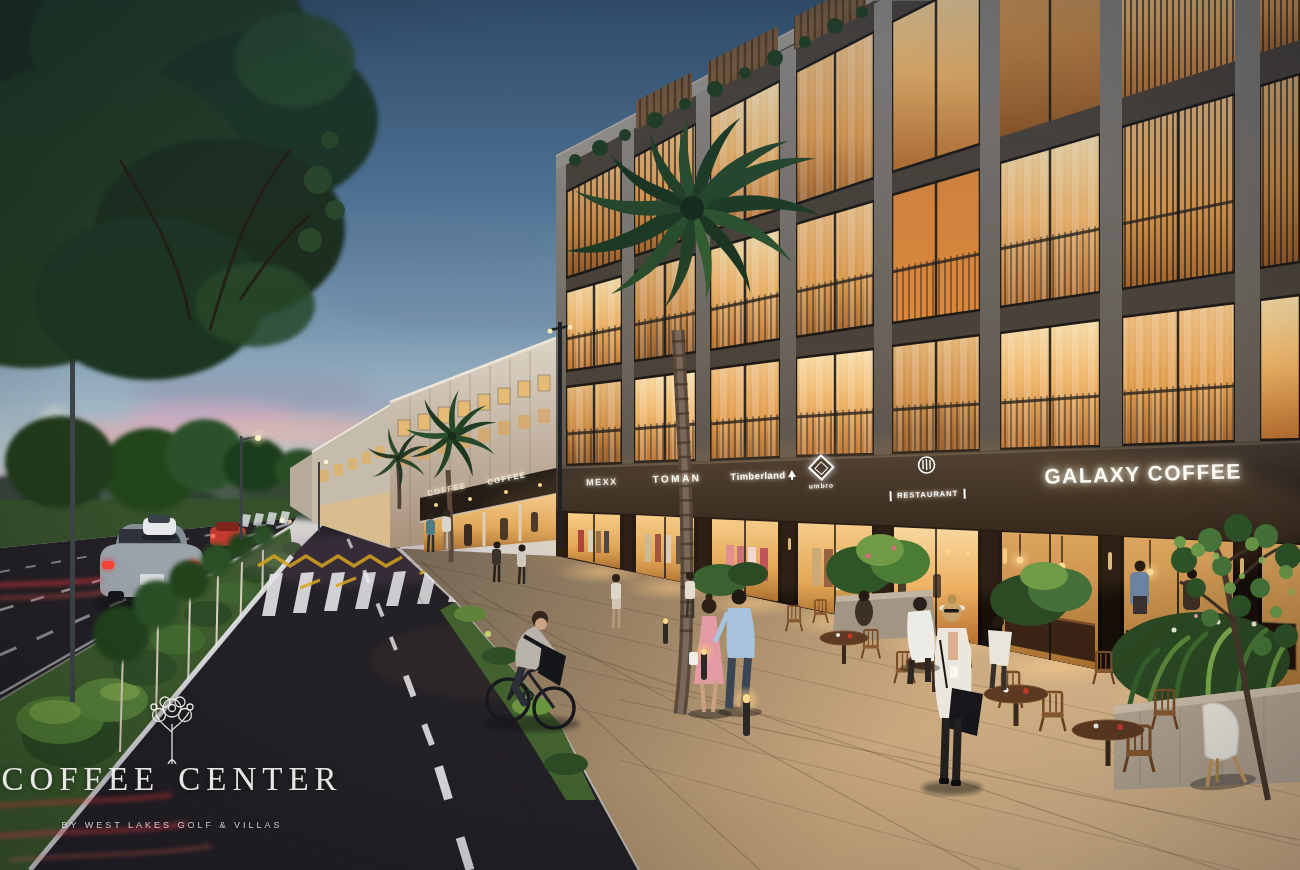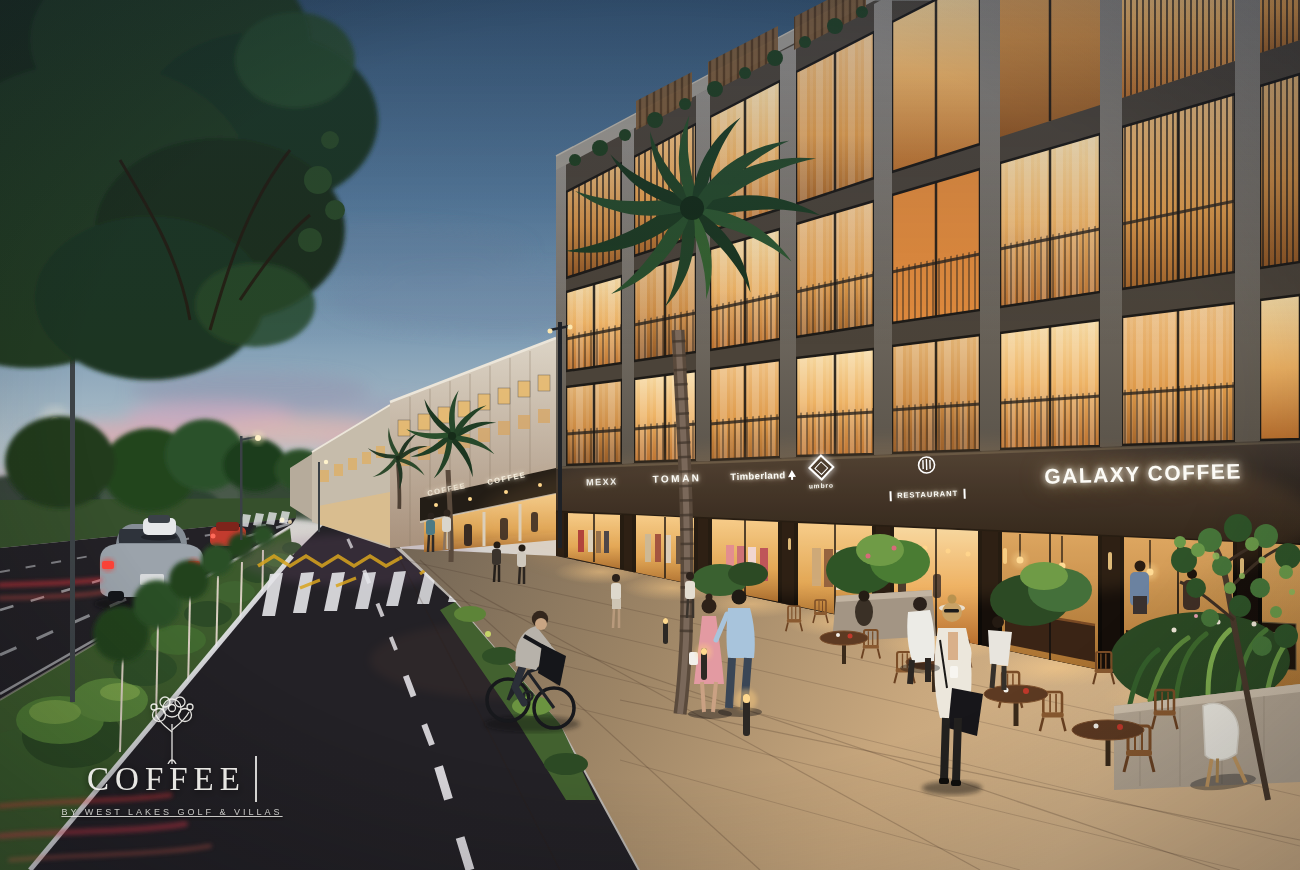--- a/index.html
+++ b/index.html
@@ -17,21 +17,21 @@
   .sign-diamond .d-label{font-size:6.5px;letter-spacing:1px;}
   .sign-timberland{left:726px;top:471px;width:74px;font-size:9.5px;letter-spacing:.4px;transform:rotate(-2deg);}
   .sign-toman{left:646px;top:473px;width:62px;font-size:10px;letter-spacing:2.5px;transform:rotate(-2deg);}
   .sign-mexx{left:577px;top:478px;width:50px;font-size:9px;letter-spacing:1.5px;transform:rotate(-2deg);opacity:.92;}
   .sign-coffee1{left:424px;top:486px;width:46px;font-size:7.5px;letter-spacing:1.5px;transform:rotate(-12deg);color:#f2ead9;opacity:.9;}
   .sign-coffee2{left:484px;top:475px;width:46px;font-size:7.5px;letter-spacing:1.5px;transform:rotate(-12deg);color:#f7f0e0;}
   .logo{position:absolute;left:22px;top:694px;width:300px;z-index:3;color:#f3f2ee;text-align:center;pointer-events:none;}
   .logo .emblem{display:block;margin:0 auto -8px;opacity:.92;filter:drop-shadow(0 1px 3px rgba(0,0,0,.5));}
   .wordmark{font-family:"Liberation Serif",serif;font-size:33px;letter-spacing:6px;display:flex;align-items:center;justify-content:center;gap:9px;text-shadow:0 1px 6px rgba(0,0,0,.55);opacity:.95;}
   .wordmark .divider{width:2px;height:46px;background:#f3f2ee;opacity:.9;}
-  .tagline{font-size:9px;letter-spacing:3px;margin-top:5px;opacity:.8;text-shadow:0 1px 3px rgba(0,0,0,.6);text-decoration:underline;}
+  .tagline{font-size:9px;letter-spacing:3px;margin-top:18px;opacity:.8;text-shadow:0 1px 3px rgba(0,0,0,.6);}
 </style>
 </head>
 <body>
 
 <div class="stage">
 <svg class="art" viewBox="0 0 1300 870" preserveAspectRatio="none">
 <defs>
   <linearGradient id="sky" x1="0" y1="0" x2="0" y2="1">
     <stop offset="0" stop-color="#35526d"></stop>
           <stop offset=".35" stop-color="#547797"></stop>
@@ -1011,16 +1011,17 @@
         <circle cx="45" cy="21" r="6.5"></circle>
     <circle cx="25" cy="8" r="5"></circle>
         <circle cx="40" cy="8" r="5"></circle>
     <circle cx="32" cy="14" r="3.5"></circle>
         <circle cx="14" cy="13" r="3"></circle>
         <circle cx="50" cy="13" r="3"></circle>
   </svg>
   <div class="wordmark">
     <span>COFFEE</span>
     <span class="divider"></span>
+    <span>CENTER</span>
   </div>
   <div class="tagline">BY WEST LAKES GOLF &amp; VILLAS</div>
 </div>
 </div>
 
 </body></html>

